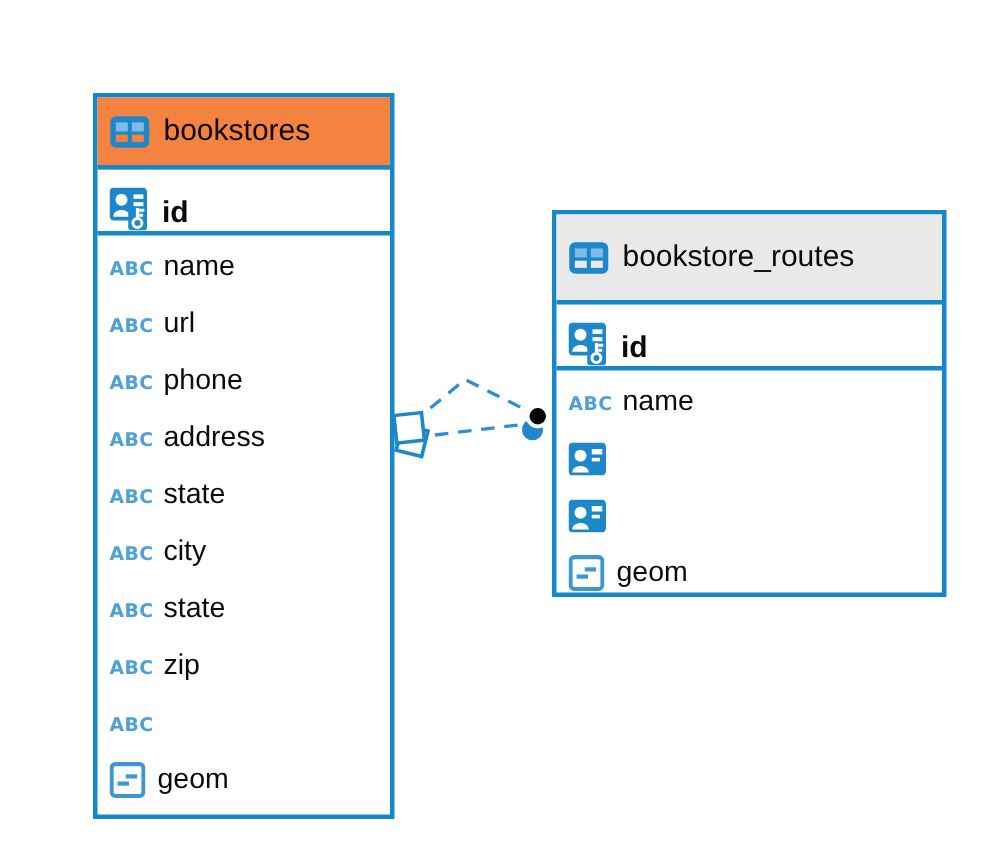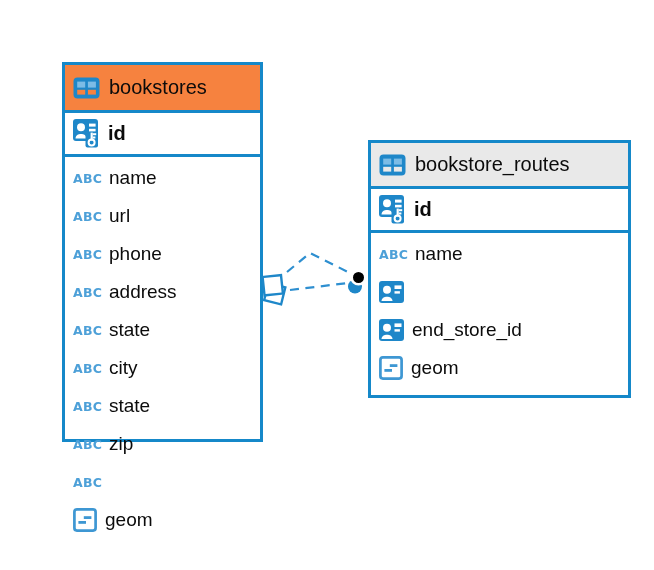--- a/index.html
+++ b/index.html
@@ -14,31 +14,31 @@
   html,body{margin:0;padding:0;}
   body{
     width:654px;height:570px;position:relative;background:#ffffff;
     font-family:"Liberation Sans", sans-serif;color:var(--text);
     overflow:hidden;
   }
   .table-card{
     position:absolute;background:#ffffff;border:3px solid var(--blue);
     box-sizing:border-box;z-index:2;
   }
-  #table-bookstores{left:62px;top:62px;width:201px;height:380px;}
+  #table-bookstores{left:62px;top:62px;width:201px;height:484px;}
   #table-routes{left:368px;top:140px;width:263px;height:258px;}
   .card-header{
     display:flex;align-items:center;gap:9px;padding:0 8px;
     border-bottom:3px solid var(--blue);box-sizing:border-box;
     font-size:20px;white-space:nowrap;
   }
   #table-bookstores .card-header{height:48px;background:var(--orange);--hole:var(--orange);}
-  #table-routes .card-header{height:46px;background:var(--gray);--hole:var(--gray);}
+  #table-routes .card-header{height:60px;background:var(--gray);--hole:var(--gray);}
   .pk-row{
-    display:flex;align-items:center;gap:8px;padding:0 8px;height:44px;
+    display:flex;align-items:flex-end;gap:8px;padding:0 8px;height:44px;
     border-bottom:3px solid var(--blue);box-sizing:border-box;
     font-weight:bold;font-size:20px;
   }
   .fields{padding-top:2px;}
   .col-row{
     display:flex;align-items:center;gap:8px;padding:0 8px;height:38px;
     font-size:19px;white-space:nowrap;
   }
   .icon{flex:0 0 auto;display:block;}
   .abc-icon{
@@ -173,21 +173,20 @@
     </div>
     <div class="col-row">
       <svg class="icon" width="25" height="22">
           <use href="#sym-fk"></use>
         </svg>
     </div>
     <div class="col-row">
       <svg class="icon" width="25" height="22">
           <use href="#sym-fk"></use>
         </svg>
-      <span>end_store_id</span>
     </div>
     <div class="col-row">
       <svg class="icon" width="24" height="24">
           <use href="#sym-geom"></use>
         </svg>
       <span>geom</span>
     </div>
   </div>
 </div>
 

